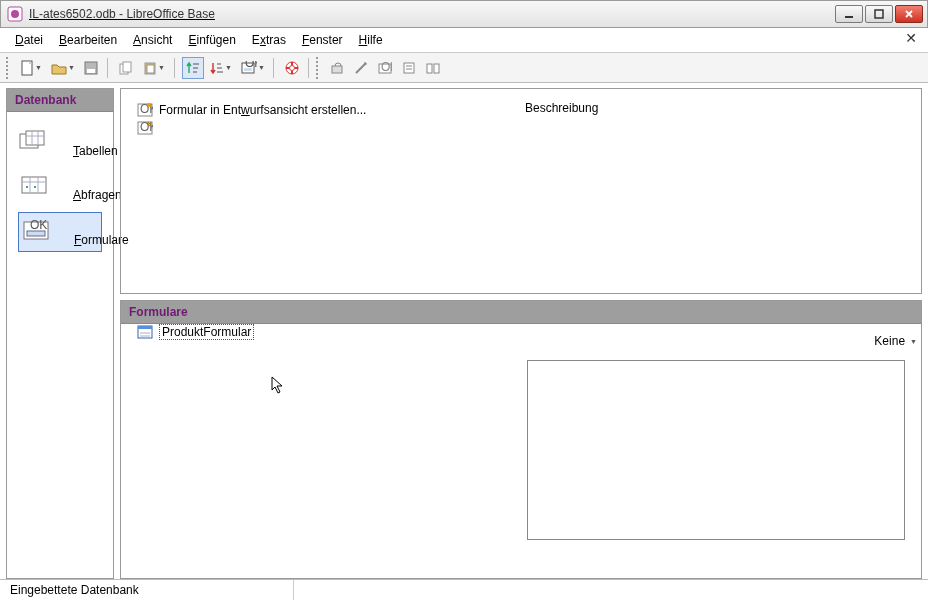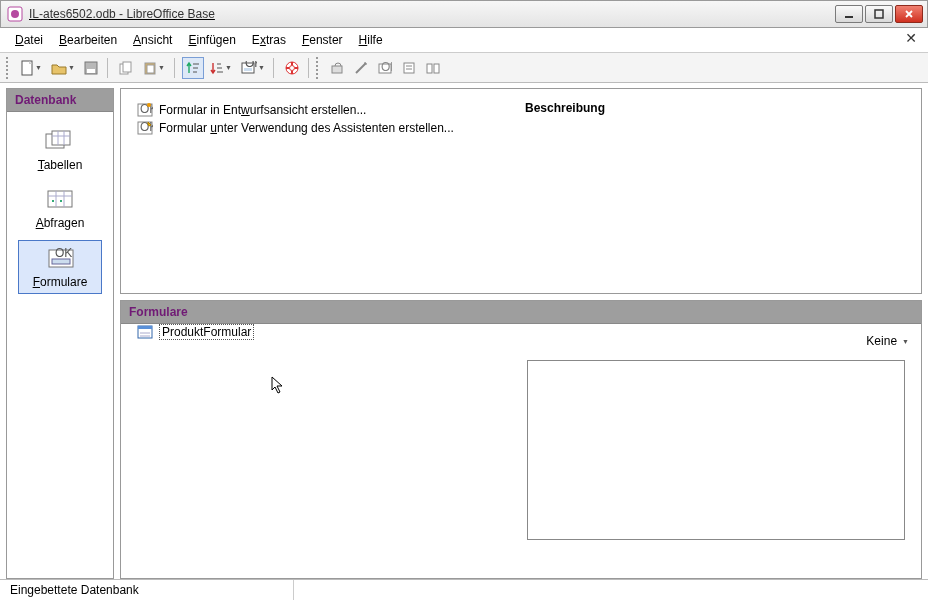--- a/index.html
+++ b/index.html
@@ -26,42 +26,42 @@
 .tb-btn.group-active { border:1px solid #7a9ed6; background:#dde8f7;}
 .tb-sep { width: 3px; height: 20px; border-left:1px solid #bbb; margin:0 3px;}
 .handle { width:4px;height:22px;border-left:2px dotted #999;margin-right:4px;}
 .drop-arrow{font-size:7px;color:#555;margin-left:1px;}
 
 
 .app-body { display: flex; height: 496px; background:#fff; padding:5px 6px 0 6px; gap:6px;}
 .sidebar { width: 108px; border:1px solid #999; display:flex;flex-direction:column;}
 .panel-header { background: #9e9e9e; color:#701a75; padding:4px 8px; font-weight:bold; border-bottom:1px solid #888;}
 .sidebar-body { flex:1; display:flex;flex-direction:column;align-items:center;padding-top:12px;gap:6px;}
-.db-item { width: 84px; display:flex;flex-direction:column;align-items:center;padding:6px 0 4px;cursor:default;}
+.db-item { width: 84px; display:flex;flex-direction:row;align-items:flex-end;padding:6px 0 4px;cursor:default;gap:23px;}
 .db-item.selected { background:#dbe7fb; border:1px solid #4a78c8;}
 .db-item .icon { width:32px;height:24px;margin-bottom:4px;display:flex;align-items:center;justify-content:center;}
 .db-item .label { text-align:center;}
 .db-item .label u { text-decoration: underline; }
 
 .main-col { flex:1; display:flex;flex-direction:column;gap:6px;}
 .panel { border:1px solid #999; display:flex;flex-direction:column;}
 .panel.tasks { height: 206px;}
 .panel.forms { flex:1;}
 .tasks-body { flex:1; display:flex; padding:12px 16px; gap:10px;}
 .task-list { flex:1;}
 .task-row { display:flex;align-items:center;gap:6px;padding:1px 0;}
 .task-row .t-icon { width:16px;height:16px;display:flex;align-items:center;justify-content:center;}
 .desc-col { width: 380px; }
-.desc-col .desc-title { font-weight:bold; margin-bottom:6px;}
+.desc-col .desc-title { font-weight:normal; margin-bottom:6px;}
 
 .forms-body { flex:1; position:relative; padding:0 16px;}
 .form-item { display:inline-flex;align-items:center;gap:6px;}
 .form-item .f-icon { width:16px;height:16px;}
 .form-item .f-name { border:1px dotted #555; padding:0 2px;}
-.view-menu { position:absolute; right:12px; top:10px; display:flex;align-items:center;gap:4px;cursor:default;}
+.view-menu { position:absolute; right:4px; top:10px; display:flex;align-items:center;gap:4px;cursor:default;}
 .preview-box { position:absolute; right:16px; top:36px; width:378px; height:180px; border:1px solid #888; background:#fff;}
 .cursor-arrow { position:absolute; left:150px; top:52px; font-size:16px;color:#000;}
 
 
 .statusbar { height: 22px; border-top:1px solid #bbb; display:flex;align-items:stretch;}
 .status-cell { padding:3px 10px; border-right:1px solid #ccc;}
 .status-cell.w1 { width: 294px;}
 .status-cell.w2 { flex:1;}
 
 
@@ -261,21 +261,20 @@
             <span>Formular in Ent<u>w</u>urfsansicht erstellen...</span>
           </div>
           <div class="task-row">
             <span class="t-icon">
                 <svg width="16" height="16">
                   <rect x="1" y="2" width="14" height="12" fill="#fff" stroke="#888"></rect>
                   <text x="3" y="11" font-size="6" fill="#666">OK</text>
                   <path d="M11 2 l3 3 l-2 1 l-1 -2 z" fill="#fc0" stroke="#a70"></path>
                 </svg>
               </span>
-            <span>Formular <u>u</u>nter Verwendung des Assistenten erstellen...</span>
           </div>
         </div>
         <div class="desc-col">
           <div class="desc-title">Beschreibung</div>
         </div>
       </div>
     </div>
 
     <div class="panel forms">
       <div class="panel-header">Formulare</div>

